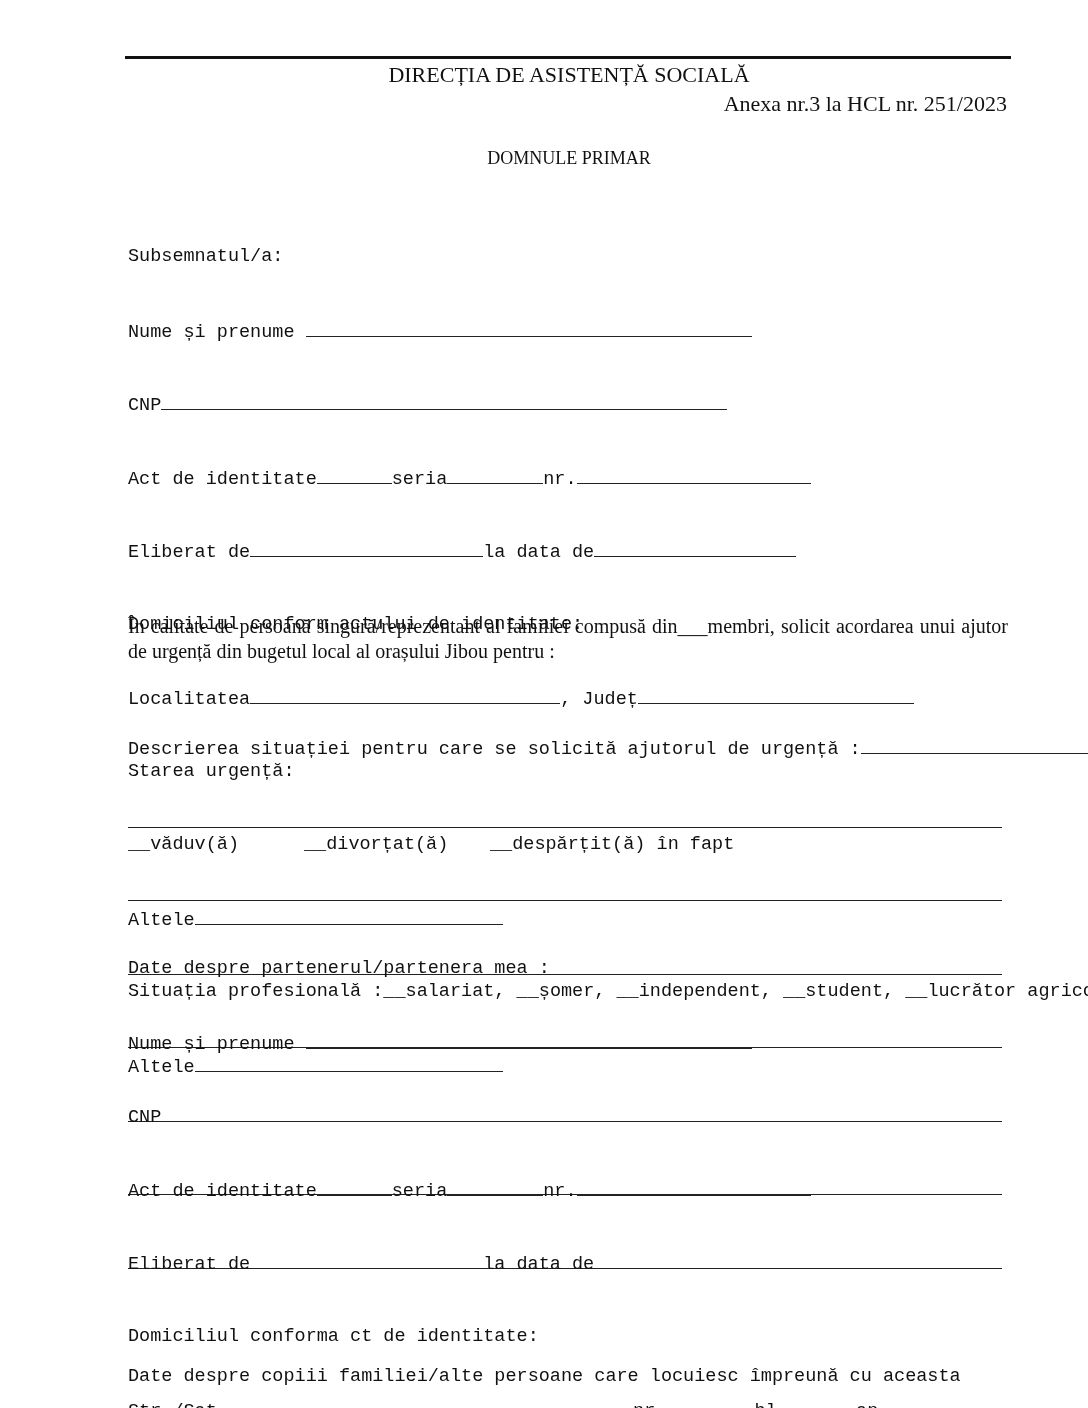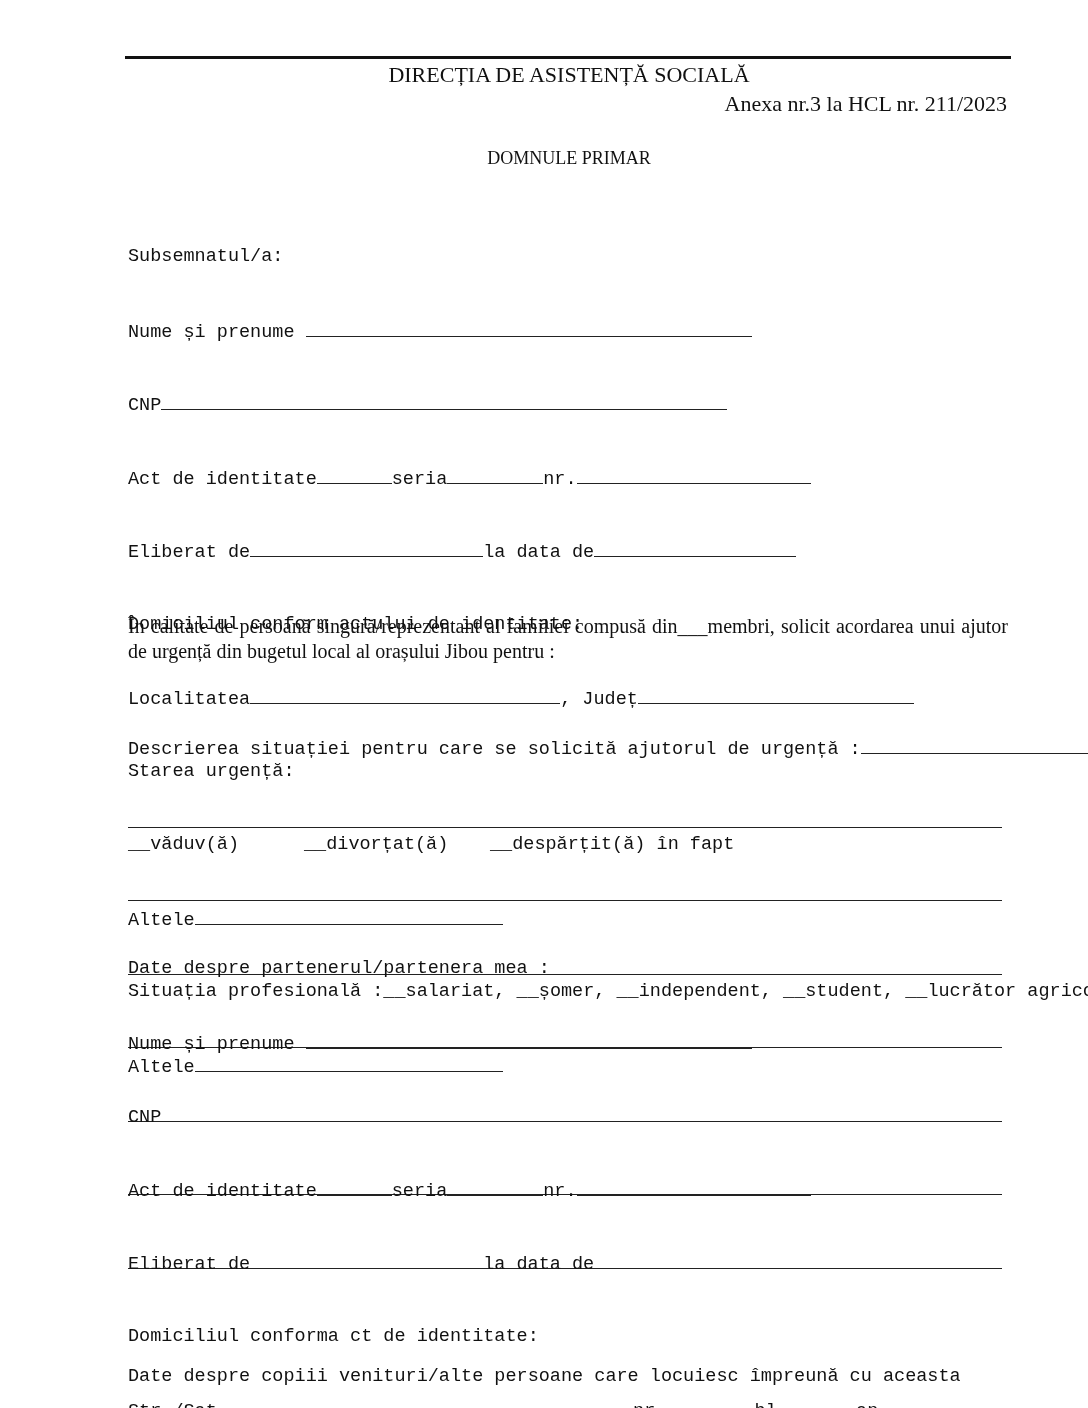--- a/index.html
+++ b/index.html
@@ -33,21 +33,21 @@
   }
   .desc-line { height: 24.5px; border-bottom: 0; position: relative; }
   .desc-line .fill { position: absolute; left: 0; width: 874px; top: 0; }
   .col { display: inline-block; }
 </style>
 </head>
 <body>
 
 <div class="top-rule"></div>
 <div class="dept">DIRECȚIA DE ASISTENȚĂ SOCIALĂ</div>
-<div class="annex">Anexa nr.3 la HCL nr. 211/2023</div>
+<div class="annex">Anexa nr.3 la HCL nr. 251/2023</div>
 <div class="salut">DOMNULE PRIMAR</div>
 
 <div class="block" style="top:196px;">
   <div class="line"><span>Subsemnatul/a:</span></div>
   <div class="line"><span>Nume și prenume </span><span class="fill" style="width:446px"></span></div>
   <div class="line"><span>CNP</span><span class="fill" style="width:566px"></span></div>
   <div class="line"><span>Act de identitate</span><span class="fill" style="width:75px"></span><span>seria</span><span class="fill" style="width:96px"></span><span>nr.</span><span class="fill" style="width:234px"></span></div>
   <div class="line"><span>Eliberat de</span><span class="fill" style="width:233px"></span><span>la data de</span><span class="fill" style="width:202px"></span></div>
   <div class="line"><span>Domiciliul conform actului de identitate:</span></div>
   <div class="line"><span>Localitatea</span><span class="fill" style="width:310px"></span><span>, Județ</span><span class="fill" style="width:276px"></span></div>
@@ -86,14 +86,14 @@
   
   
   
   
   
   
   
 </div>
 
 <div class="block" style="top:1316px;">
-  <div class="line"><span>Date despre copiii venituri/alte persoane care locuiesc împreună cu aceasta</span></div>
+  <div class="line"><span>Date despre copiii familiei/alte persoane care locuiesc împreună cu aceasta</span></div>
 </div>
 
 </body></html>

